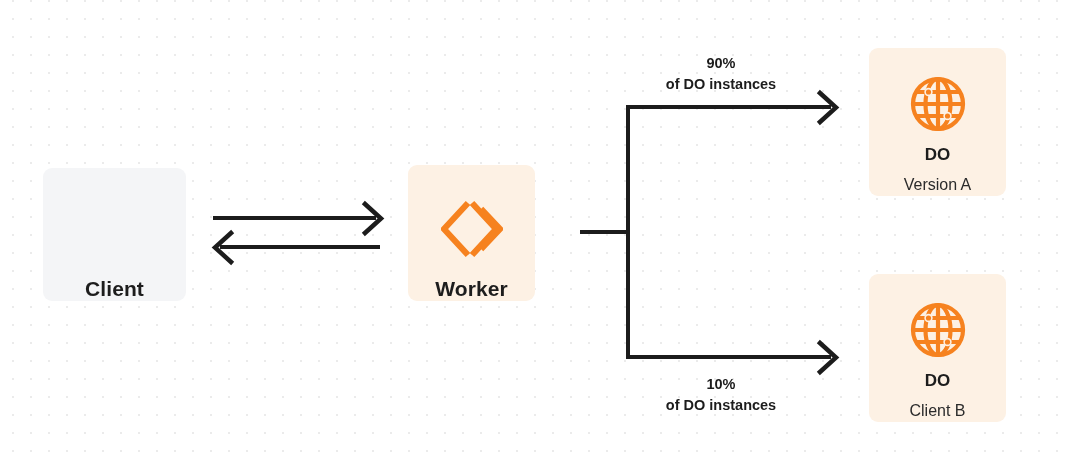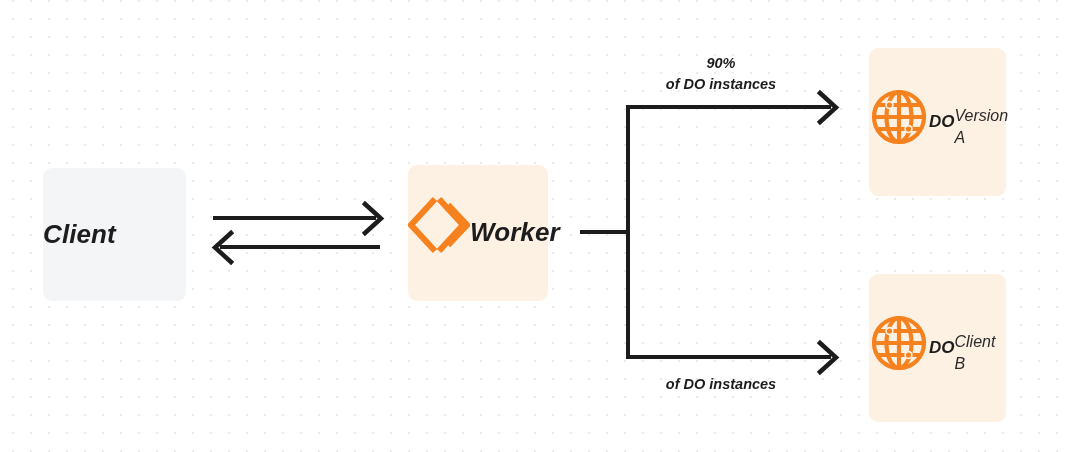--- a/index.html
+++ b/index.html
@@ -9,49 +9,48 @@
     font-family:"Liberation Sans", sans-serif;
     overflow:hidden;
   }
   #stage{
     position:relative;
     width:1072px;height:452px;
     background-color:#ffffff;
     background-image:radial-gradient(circle, #ebebeb 1.1px, rgba(255,255,255,0) 1.2px);
     background-size:18px 18px;
     background-position:4px 10px;
-    font-style:italic;
   }
   .node{
     position:absolute;
     border-radius:9px;
     display:flex;
-    flex-direction:row;
+    flex-direction:column;
     align-items:center;
-    justify-content:space-between;
+    justify-content:flex-end;
     box-sizing:border-box;
   }
   .node-client{
     left:43px; top:168px; width:143px; height:133px;
     background:#f4f5f7;
   }
   .node-worker{
-    left:408px; top:165px; width:140px; height:136px;
+    left:408px; top:165px; width:127px; height:136px;
     background:#fdf1e4;
   }
   .node-do-a{
     left:869px; top:48px; width:137px; height:148px;
     background:#fdf1e4;
   }
   .node-do-b{
     left:869px; top:274px; width:137px; height:148px;
     background:#fdf1e4;
   }
   .node-title{
-    font-size:26px;
+    font-size:21px;
     font-weight:bold;
     color:#1d1d1d;
     letter-spacing:.1px;
     line-height:1.15;
   }
   .node-title-sm{
     font-size:17px;
     font-weight:bold;
     color:#1d1d1d;
     line-height:1.2;
@@ -129,20 +128,21 @@
       <path class="edge-head" d="M820,343 L836,357.5 L820,372"></path>
     </g>
   </svg>
 
   <div class="edge-label lbl-90">
     <div>90%</div>
     <div>of DO instances</div>
   </div>
 
   <div class="edge-label lbl-10">
+    <div>10%</div>
     <div>of DO instances</div>
   </div>
 
   <div class="node node-client">
     <div class="node-title">Client</div>
   </div>
 
   <div class="node node-worker">
     <span class="icon-wrap worker-icon-wrap">
       <svg width="62" height="62" viewBox="0 0 62 62" aria-hidden="true">

